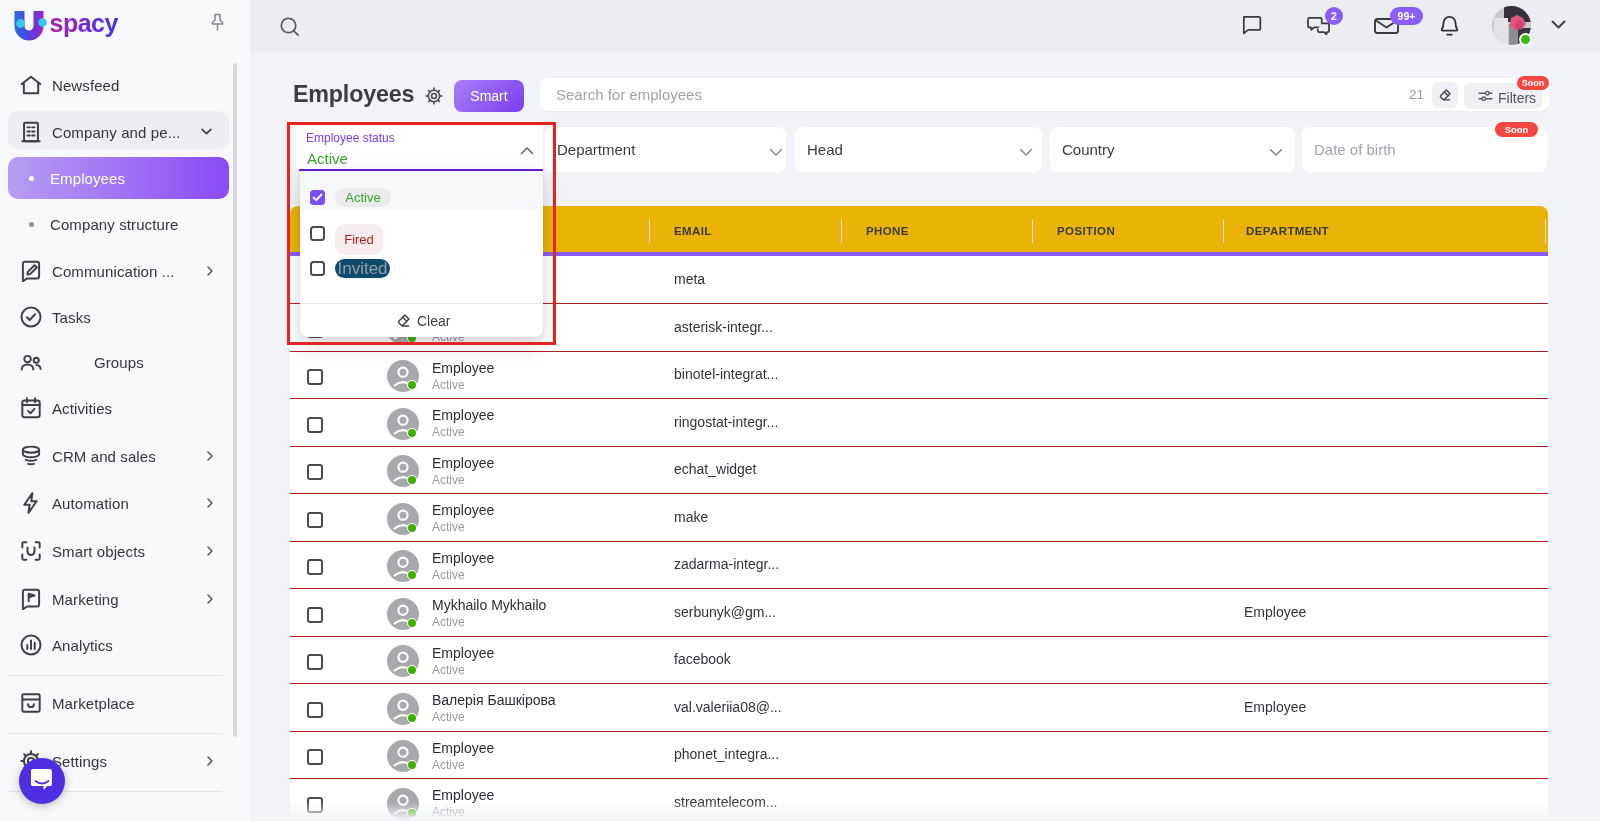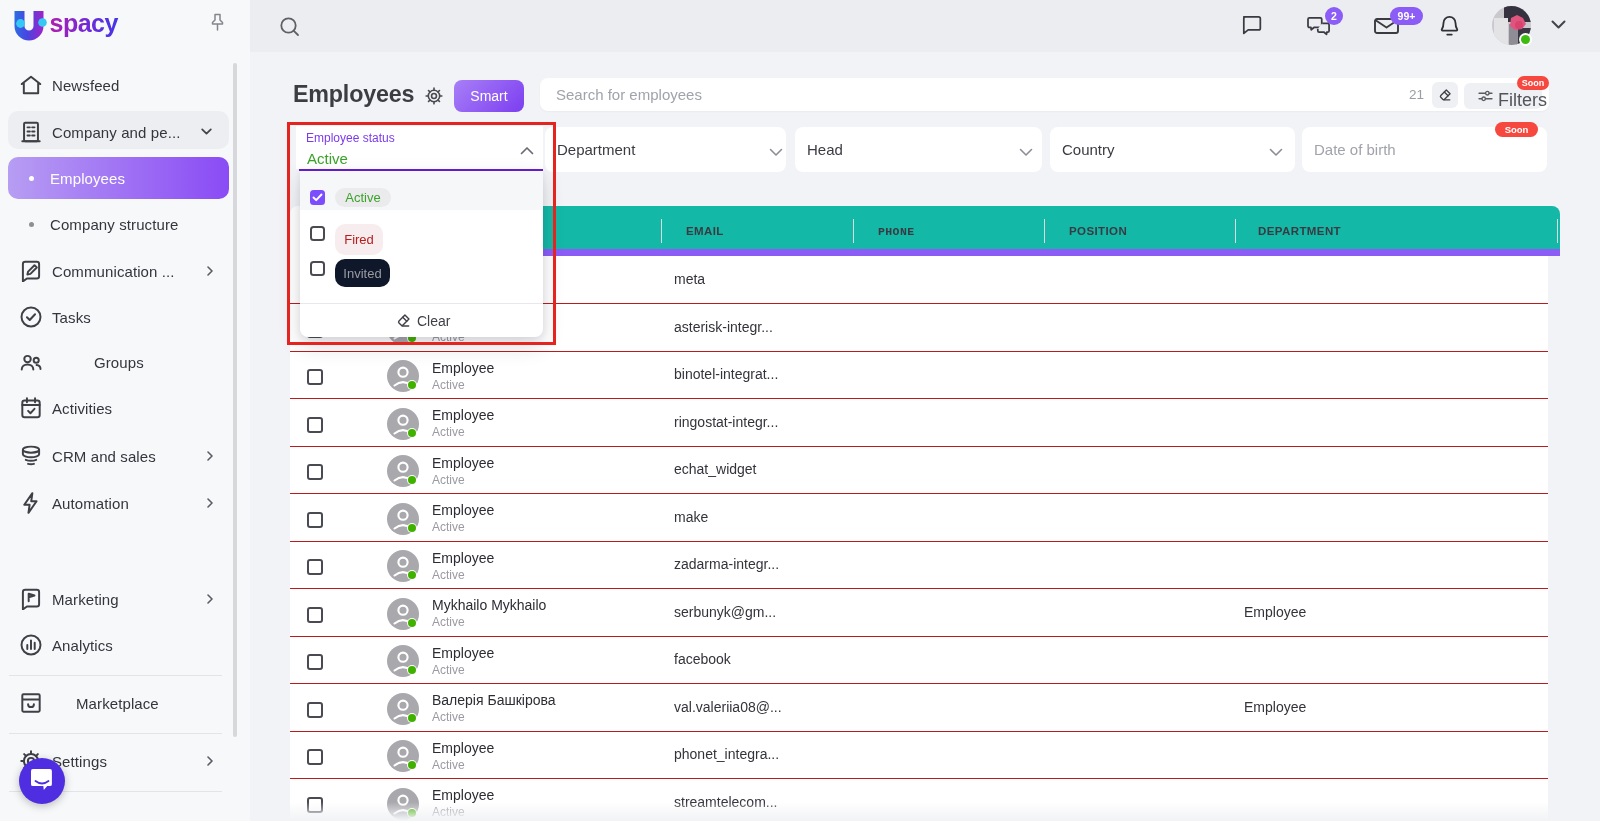--- a/index.html
+++ b/index.html
@@ -14,21 +14,21 @@
   .navdiv { position:absolute; left:9px; width:213px; height:1px; background:#e4e4e8; }
   
   #topbar { position:absolute; left:250px; top:0; width:1350px; height:52px; background:#ecedf1; }
   
   #content { position:absolute; left:250px; top:52px; width:1350px; height:769px; background:#f2f3f6; }
   .filterbox { position:absolute; top:75px; height:45px; background:#fff; border-radius:8px; display:flex; align-items:center; }
   .filterbox .lbl { margin-left:12px; font-size:15px; color:#3b3b43; }
   .soon { position:absolute; background:#f7483f; color:#fff; font-size:9px; font-weight:bold; border-radius:8px; display:flex; align-items:center; justify-content:center; }
   
   #table { position:absolute; left:40px; top:154px; width:1258px; height:615px; background:#fff; border-radius:8px 8px 0 0; }
-  #thead { position:absolute; left:12px; top:0; width:1258px; height:50px; background:#14b8a6; border-bottom:7px solid #8b5cf6; border-radius:8px 8px 0 0; }
+  #thead { position:absolute; left:0; top:0; width:1258px; height:50px; background:#eab308; border-bottom:4px solid #8b5cf6; border-radius:8px 8px 0 0; }
   .th { position:absolute; top:19px; font-size:11.5px; font-weight:bold; color:#3a3a42; letter-spacing:.4px; }
   .thsep { position:absolute; top:13px; width:1px; height:24px; background:#d9dade; }
   .row { position:absolute; left:0; width:1258px; height:48px; border-bottom:1px solid #b91c1c; }
   .cb { position:absolute; left:17px; top:18px; width:16px; height:16px; border:2px solid #4a4a52; border-radius:3px; background:#fff; }
   .ava { position:absolute; left:97px; top:9px; width:32px; height:32px; }
   .nm { position:absolute; left:142px; top:8.5px; font-size:14px; color:#2c2c34; }
   .st { position:absolute; left:142px; top:26.5px; font-size:12px; color:#9a9aa2; }
   .em { position:absolute; left:384px; top:15px; font-size:14px; color:#33333b; }
   .dep { position:absolute; left:954px; top:15px; font-size:14px; color:#33333b; }
 </style>
@@ -131,38 +131,47 @@
     </div>
   <div class="navitem" style="top:482px;">
       <svg class="ic" viewBox="2.5 2.5 19 19">
         <path d="M13.2 3.5 6.2 13.5 h4.6 l-1 7 7-10 h-4.6 z" stroke="#3f3f46" stroke-width="1.7" fill="none" stroke-linecap="round" stroke-linejoin="round"></path>
       </svg>
       <span class="tx">Automation</span>
       <svg class="chev" viewBox="0 0 12 12">
         <path d="M4 2 l4 4 -4 4" stroke="#5b5b63" stroke-width="1.6" fill="none" stroke-linecap="round" stroke-linejoin="round"></path>
       </svg>
     </div>
+  <div class="navitem" style="top:530px;">
+      <svg class="ic" viewBox="2.5 2.5 19 19">
+        <path d="M8 4.5 H5.5 a1 1 0 0 0-1 1 V9 M16 4.5 h2.5 a1 1 0 0 1 1 1 V9 M8 19.5 H5.5 a1 1 0 0 1-1-1 V15 M16 19.5 h2.5 a1 1 0 0 0 1-1 V15 M9 9 v3.5 a3 3 0 0 0 6 0 V9" stroke="#3f3f46" stroke-width="1.7" fill="none" stroke-linecap="round" stroke-linejoin="round"></path>
+      </svg>
+      <span class="tx">Smart objects</span>
+      <svg class="chev" viewBox="0 0 12 12">
+        <path d="M4 2 l4 4 -4 4" stroke="#5b5b63" stroke-width="1.6" fill="none" stroke-linecap="round" stroke-linejoin="round"></path>
+      </svg>
+    </div>
   <div class="navitem" style="top:578px;">
       <svg class="ic" viewBox="2.5 2.5 19 19">
         <path d="M8.5 18.5 5 21 V6 a2 2 0 0 1 2-2 h10 a2 2 0 0 1 2 2 v10.5 a2 2 0 0 1-2 2 z" stroke="#3f3f46" stroke-width="1.7" fill="none" stroke-linecap="round" stroke-linejoin="round"></path>
         <path d="M10 14 V7.5 l5 1.5 -5 1.5" stroke="#3f3f46" stroke-width="1.7" fill="none" stroke-linecap="round" stroke-linejoin="round"></path>
       </svg>
       <span class="tx">Marketing</span>
       <svg class="chev" viewBox="0 0 12 12">
         <path d="M4 2 l4 4 -4 4" stroke="#5b5b63" stroke-width="1.6" fill="none" stroke-linecap="round" stroke-linejoin="round"></path>
       </svg>
     </div>
   <div class="navitem" style="top:624px;">
       <svg class="ic" viewBox="2.5 2.5 19 19">
         <circle cx="12" cy="12" r="8.2" stroke="#3f3f46" stroke-width="1.7" fill="none" stroke-linecap="round" stroke-linejoin="round"></circle>
         <path d="M8.8 15.5 v-3.5 M12 15.5 V8 M15.2 15.5 v-5.5" stroke="#3f3f46" stroke-width="1.7" fill="none" stroke-linecap="round" stroke-linejoin="round"></path>
       </svg>
       <span class="tx">Analytics</span>
     </div>
-  <div class="navitem" style="top:682px;gap:24px;">
+  <div class="navitem" style="top:682px;">
       <svg class="ic" viewBox="2.5 2.5 19 19">
         <path d="M4.5 9 V5.5 a1 1 0 0 1 1-1 h13 a1 1 0 0 1 1 1 V9 M4.5 9 h15 M4.5 9 v9.5 a1 1 0 0 0 1 1 h13 a1 1 0 0 0 1-1 V9 M9.5 13 a2.5 2.5 0 0 0 5 0" stroke="#3f3f46" stroke-width="1.7" fill="none" stroke-linecap="round" stroke-linejoin="round"></path>
       </svg>
       <span class="tx">Marketplace</span>
     </div>
   <div class="navitem" style="top:740px;">
       <svg class="ic" viewBox="2.5 2.5 19 19">
         <circle cx="12" cy="12" r="2.7" stroke="#3f3f46" stroke-width="1.7" fill="none" stroke-linecap="round" stroke-linejoin="round"></circle>
         <circle cx="12" cy="12" r="6.1" stroke="#3f3f46" stroke-width="1.7" fill="none" stroke-linecap="round" stroke-linejoin="round"></circle>
         <path d="M12 3.6 v2.3 M12 18.1 v2.3 M3.6 12 h2.3 M18.1 12 h2.3 M6.1 6.1 l1.6 1.6 M16.3 16.3 l1.6 1.6 M17.9 6.1 l-1.6 1.6 M7.7 16.3 l-1.6 1.6" stroke="#3f3f46" stroke-width="1.7" fill="none" stroke-linecap="round" stroke-linejoin="round"></path>
@@ -239,21 +248,21 @@
   <svg style="position:absolute;left:1188px;top:36px;width:14px;height:14px;" viewBox="0 0 16 16">
       <path d="M9.5 2.2 l4.3 4.3 -6.3 6.3 a1.5 1.5 0 0 1-2.1 0 l-2.2-2.2 a1.5 1.5 0 0 1 0-2.1 z" stroke="#3f3f47" stroke-width="1.5" fill="none" stroke-linejoin="round"></path>
       <path d="M7.2 4.5 l4.3 4.3 M6.5 13.5 h7" stroke="#3f3f47" stroke-width="1.5" stroke-linecap="round"></path>
     </svg>
   <div style="position:absolute;left:1214px;top:31px;width:78px;height:26px;border-radius:6px;background:#eff0f3;"></div>
   <svg style="position:absolute;left:1228px;top:38px;width:15px;height:12px;" viewBox="0 0 16 13">
       <path d="M1 3.5 h7 M12 3.5 h3 M1 9.5 h3 M8 9.5 h7" stroke="#5a5a62" stroke-width="1.5" stroke-linecap="round"></path>
       <circle cx="10" cy="3.5" r="1.9" stroke="#5a5a62" stroke-width="1.4" fill="none"></circle>
       <circle cx="6" cy="9.5" r="1.9" stroke="#5a5a62" stroke-width="1.4" fill="none"></circle>
     </svg>
-  <div style="position:absolute;left:1248px;top:38px;font-size:18px;color:#53535b;">Filters</div>
+  <div style="position:absolute;left:1248px;top:38px;font-size:14px;color:#53535b;">Filters</div>
   <div class="soon" style="left:1267px;top:24px;width:32px;height:14px;">Soon</div>
   <div class="soon" style="left:1245px;top:70px;width:43px;height:15px;font-size:9.5px;z-index:3;">Soon</div>
   <div class="filterbox" style="left:295px; width:241px;">
       <span class="lbl">Department</span>
     </div>
   <div class="filterbox" style="left:545px; width:247px;">
       <span class="lbl">Head</span>
     </div>
   <div class="filterbox" style="left:800px; width:245px;">
       <span class="lbl">Country</span>
@@ -268,21 +277,21 @@
       <path d="M1.5 1.5 l5.5 5.5 5.5-5.5" stroke="#8d8d95" stroke-width="1.6" fill="none" stroke-linecap="round" stroke-linejoin="round"></path>
     </svg>
   <svg style="position:absolute;left:1019px;top:96px;width:14px;height:9px;" viewBox="0 0 14 9">
       <path d="M1.5 1.5 l5.5 5.5 5.5-5.5" stroke="#8d8d95" stroke-width="1.6" fill="none" stroke-linecap="round" stroke-linejoin="round"></path>
     </svg>
   <div id="table">
     <div id="thead">
       <div class="thsep" style="left:359px;"></div>
         <div class="th" style="left:384px;">EMAIL</div>
       <div class="thsep" style="left:551px;"></div>
-        <div class="th" style="left:576px;font-family:Liberation Mono, monospace;">PHONE</div>
+        <div class="th" style="left:576px;">PHONE</div>
       <div class="thsep" style="left:742px;"></div>
         <div class="th" style="left:767px;">POSITION</div>
       <div class="thsep" style="left:933px;"></div>
         <div class="th" style="left:956px;">DEPARTMENT</div>
       <div class="thsep" style="left:1255px;"></div>
     </div>
     <div class="row" style="top:50.0px;">
         <div class="cb"></div>
         <svg class="ava" viewBox="0 0 32 32">
           <circle cx="16" cy="16" r="16" fill="#a9a9ad"></circle>
@@ -454,21 +463,21 @@
   <div style="position:absolute;left:300px;top:171px;width:243px;height:166px;background:#fff;border-radius:0 0 8px 8px;box-shadow:0 8px 22px rgba(30,30,50,.16), 0 2px 6px rgba(30,30,50,.08);"></div>
   <div style="position:absolute;left:300px;top:171px;width:243px;height:39px;background:#f6f7f9;"></div>
   <div style="position:absolute;left:310px;top:190px;width:15px;height:15px;border-radius:3.5px;background:#7c4dff;"></div>
   <svg style="position:absolute;left:312px;top:193px;width:11px;height:9px;" viewBox="0 0 11 9">
       <path d="M1.5 4.5 l2.7 2.7 L9.5 1.5" stroke="#fff" stroke-width="1.9" fill="none" stroke-linecap="round" stroke-linejoin="round"></path>
     </svg>
   <div style="position:absolute;left:335px;top:188px;width:56px;height:19px;border-radius:10px;background:#ebebed;color:#3ba32b;font-size:13px;display:flex;align-items:center;justify-content:center;">Active</div>
   <div style="position:absolute;left:310px;top:226px;width:15px;height:15px;border-radius:3.5px;border:2px solid #4a4a52;background:#fff;"></div>
   <div style="position:absolute;left:335px;top:224px;width:48px;height:31px;border-radius:10px;background:#f7edee;color:#b91c1c;font-size:13px;display:flex;align-items:center;justify-content:center;text-align:center;">Fired</div>
   <div style="position:absolute;left:310px;top:261px;width:15px;height:15px;border-radius:3.5px;border:2px solid #4a4a52;background:#fff;"></div>
-  <div style="position:absolute;left:335px;top:259px;width:55px;height:28px;border-radius:10px;background:#0f172a;color:#9b9ba3;font-size:13px;display:flex;align-items:center;justify-content:center;">Invited</div>
+  <div style="position:absolute;left:335px;top:259px;width:55px;height:19px;border-radius:10px;background:#0c4a6e;color:#9b9ba3;font-size:17px;display:flex;align-items:center;justify-content:center;">Invited</div>
   <div style="position:absolute;left:300px;top:303px;width:243px;height:1px;background:#e8e8ec;"></div>
   <svg style="position:absolute;left:396px;top:313px;width:15px;height:15px;" viewBox="0 0 16 16">
       <path d="M9.5 2.2 l4.3 4.3 -6.3 6.3 a1.5 1.5 0 0 1-2.1 0 l-2.2-2.2 a1.5 1.5 0 0 1 0-2.1 z" stroke="#3f3f47" stroke-width="1.5" fill="none" stroke-linejoin="round"></path>
       <path d="M7.2 4.5 l4.3 4.3 M6.5 13.8 h7" stroke="#3f3f47" stroke-width="1.5" stroke-linecap="round"></path>
     </svg>
   <div style="position:absolute;left:417px;top:313px;font-size:14px;color:#3f3f47;">Clear</div>
 </div>
 <div id="redbox" style="position:absolute;left:287px;top:122px;width:269px;height:223px;border:3px solid #e6241f;"></div>
 
 </body></html>

